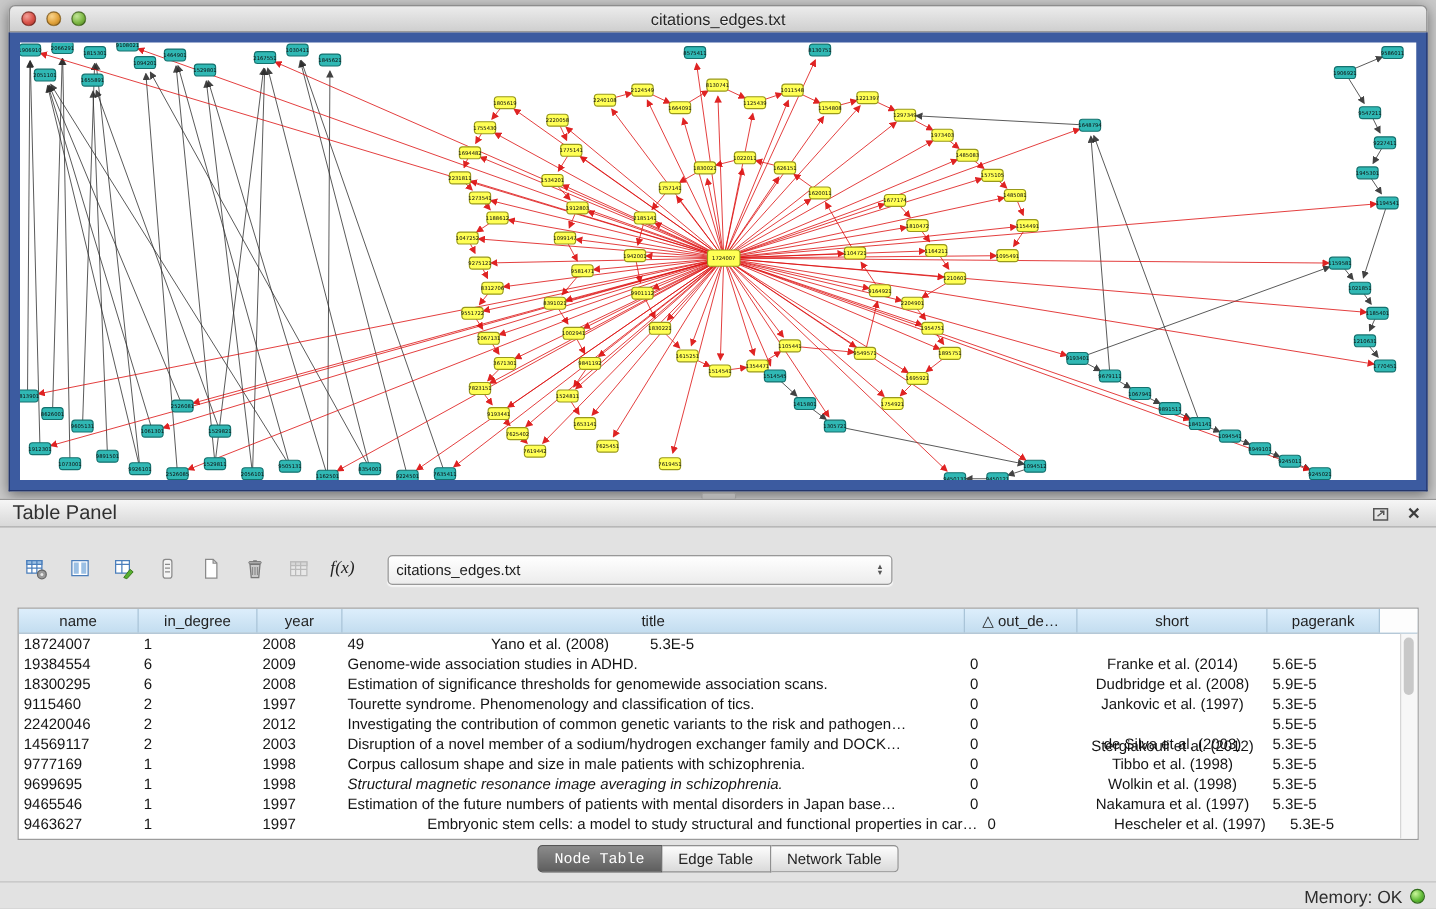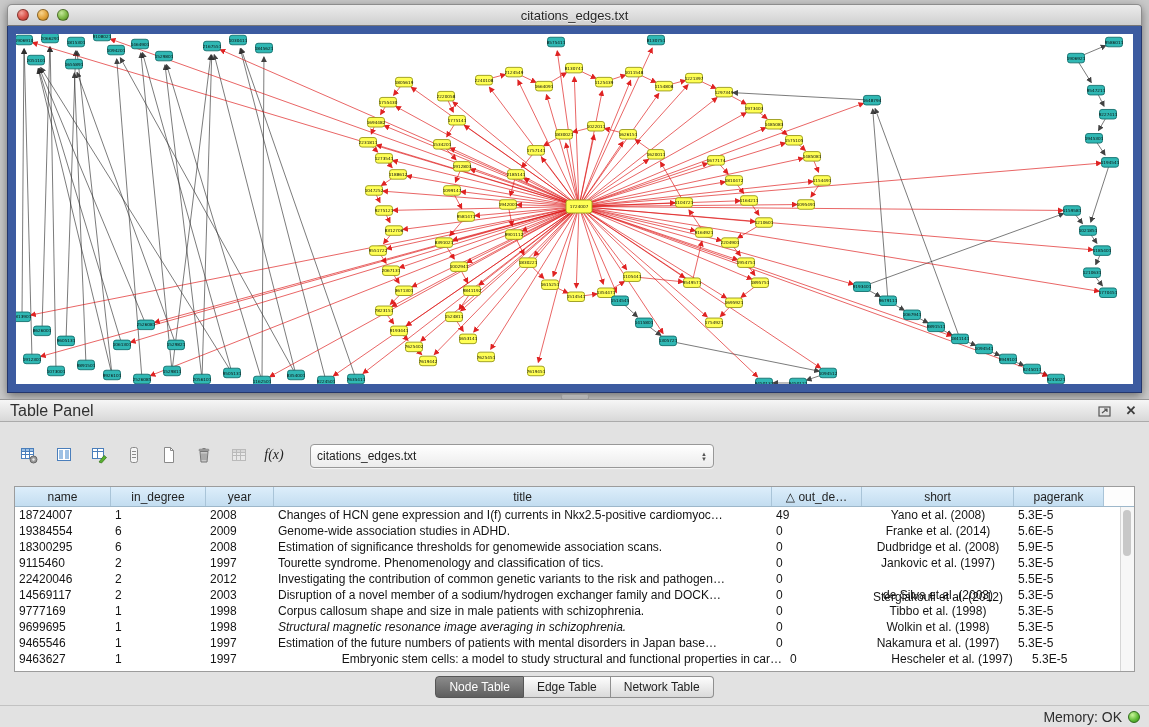--- a/index.html
+++ b/index.html
@@ -61,21 +61,21 @@
   .tbody{position:relative;}
   .tr{display:flex;height:16px;align-items:center;}
   .td{box-sizing:border-box;font-size:12px;color:#141414;padding:0 4px;
     overflow:hidden;white-space:nowrap;flex:none;}
   .vscroll{position:absolute;right:0;top:20px;bottom:0;width:13px;background:#f7f7f7;
     border-left:1px solid #d6d6d6;}
   .vthumb{position:absolute;left:2px;top:3px;width:8px;height:46px;border-radius:4px;background:#c8c8c8;}
   .tabs-row{position:absolute;top:276px;left:0;width:100%;display:flex;justify-content:center;}
   .tab{height:20px;padding:0 13px;font-size:12px;display:flex;align-items:center;
     border:1px solid #8f8f8f;border-left-width:0;background:linear-gradient(#fdfdfd,#dadada);color:#1f1f1f;}
-  .tab:first-child{border-left-width:1px;border-radius:4px 0 0 4px;}
+  .tab:first-child{border-left-width:1px;border-radius:4px 0 0 4px;font-family:Liberation Mono, monospace;}
   .tab:last-child{border-radius:0 4px 4px 0;}
   .tab.active{background:linear-gradient(#8b8b8b,#5e5e5e);color:#ffffff;border-color:#565656;}
   
   .status-bar{position:absolute;bottom:0;right:0;left:0;height:22px;display:flex;align-items:center;
     justify-content:flex-end;padding-right:9px;gap:6px;box-sizing:border-box;border-top:1px solid #c2c2c2;}
   .memory-label{font-size:14px;color:#2e2e2e;}
   .memory-dot{width:12px;height:12px;border-radius:50%;box-sizing:border-box;border:1px solid #2f6b19;
     background:radial-gradient(circle at 35% 30%,#c9f59a,#5bb732 60%,#3c8a1d);}
 </style>
 </head>
@@ -916,21 +916,20 @@
         <div class="th" style="width: 90px;">△ out_de…</div>
         <div class="th" style="width: 152px;">short</div>
         <div class="th" style="width: 90px;">pagerank</div>
         <div class="th th-fill"></div>
       </div>
     <div class="tbody">
         <div class="tr">
           <div class="td" style="width: 96px; text-align: left;">18724007</div>
           <div class="td" style="width: 95px; text-align: left;">1</div>
           <div class="td" style="width: 68px; text-align: left;">2008</div>
-          <div class="td" style="width: 498px; text-align: left;">Changes of HCN gene expression and I(f) currents in Nkx2.5-positive cardiomyoc…</div>
           <div class="td" style="width: 90px; text-align: left;">49</div>
           <div class="td" style="width: 152px; text-align: center;">Yano et al. (2008)</div>
           <div class="td" style="width: 90px; text-align: left;">5.3E-5</div>
         </div>
         <div class="tr">
           <div class="td" style="width: 96px; text-align: left;">19384554</div>
           <div class="td" style="width: 95px; text-align: left;">6</div>
           <div class="td" style="width: 68px; text-align: left;">2009</div>
           <div class="td" style="width: 498px; text-align: left;">Genome-wide association studies in ADHD.</div>
           <div class="td" style="width: 90px; text-align: left;">0</div>

